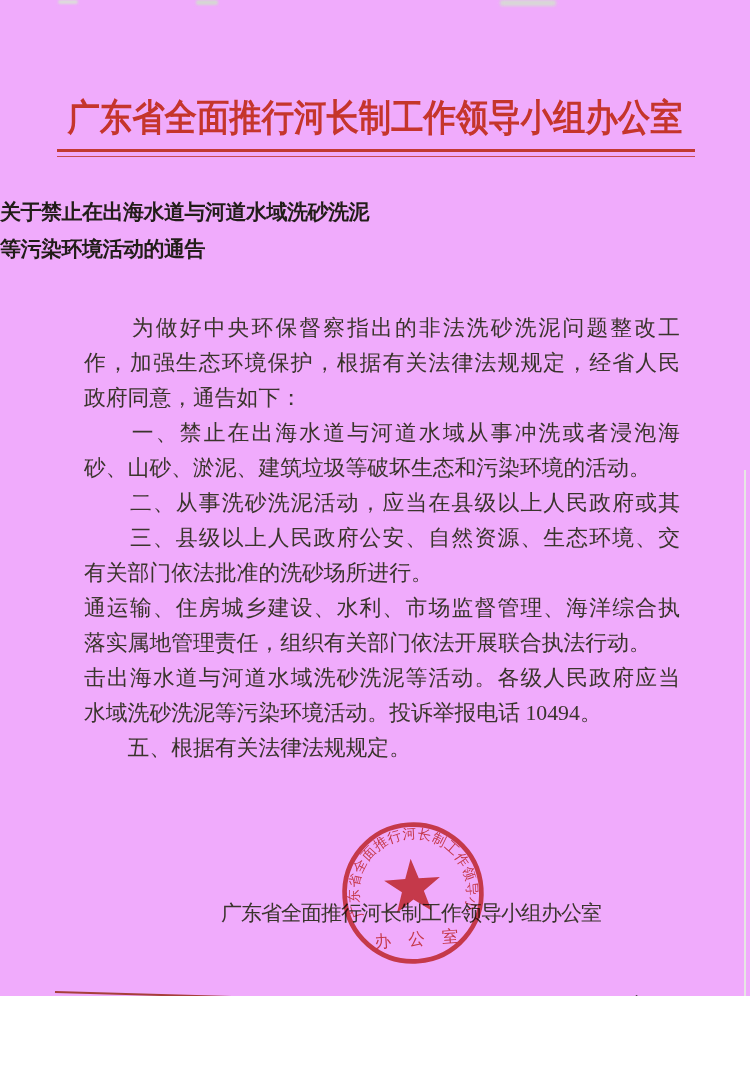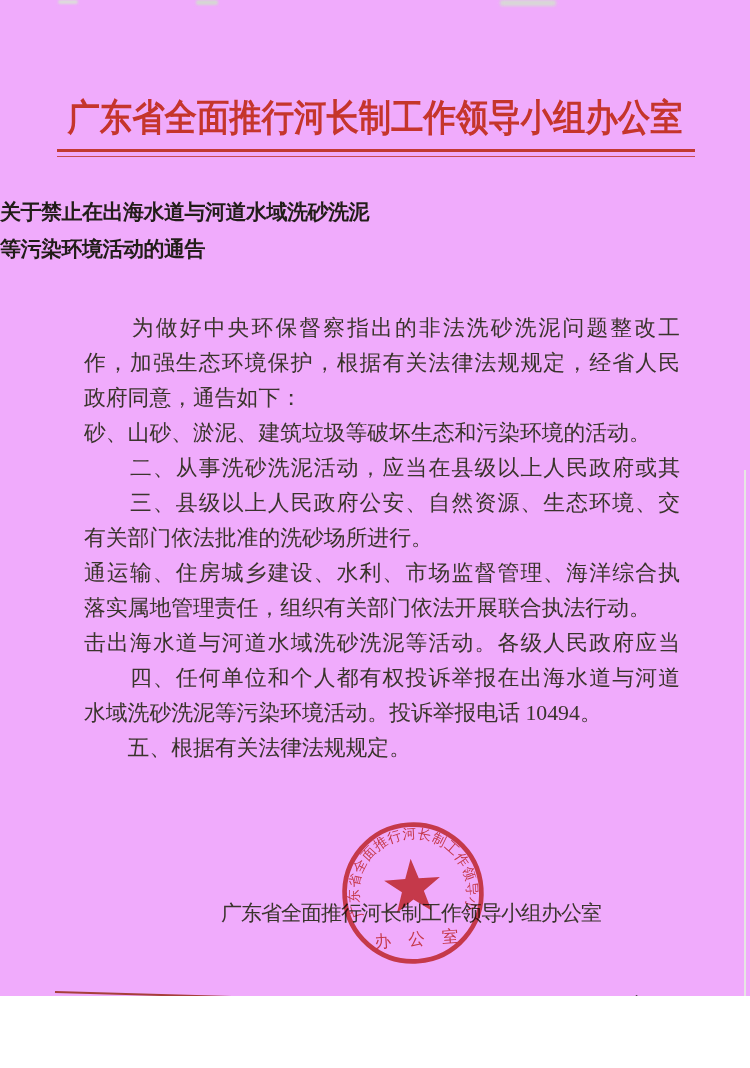--- a/index.html
+++ b/index.html
@@ -87,28 +87,28 @@
 
   <div class="doc-title">
     <span>关于禁止在出海水道与河道水域洗砂洗泥</span><br>
     <span>等污染环境活动的通告</span>
   </div>
 
   <div class="body-block" id="body-paragraphs">
       <div class="line">　　为做好中央环保督察指出的非法洗砂洗泥问题整改工</div>
       <div class="line">作，加强生态环境保护，根据有关法律法规规定，经省人民</div>
       <div class="line pl">政府同意，通告如下：</div>
+      <div class="line">　　一、禁止在出海水道与河道水域从事冲洗或者浸泡海</div>
       <div class="line pl">砂、山砂、淤泥、建筑垃圾等破坏生态和污染环境的活动。</div>
       <div class="line">　　二、从事洗砂洗泥活动，应当在县级以上人民政府或其</div>
       <div class="line">　　三、县级以上人民政府公安、自然资源、生态环境、交</div>
       <div class="line pl">有关部门依法批准的洗砂场所进行。</div>
       <div class="line">通运输、住房城乡建设、水利、市场监督管理、海洋综合执</div>
       <div class="line pl">落实属地管理责任，组织有关部门依法开展联合执法行动。</div>
       <div class="line">击出海水道与河道水域洗砂洗泥等活动。各级人民政府应当</div>
-      <div class="line">　　四、任何单位和个人都有权投诉举报在出海水道与河道</div>
       <div class="line pl">水域洗砂洗泥等污染环境活动。投诉举报电话 10494。</div>
       <div class="line pl">　　五、根据有关法律法规规定。</div>
     </div>
 
   <div class="signature">广东省全面推行河长制工作领导小组办公室</div>
   <div class="sig-date">2022 年 2 月 11 日</div>
 
   <div class="seal">
     <svg viewBox="-75 -75 150 150">
       <circle r="67.5" fill="none" stroke="var(--red-seal,#ce453b)" stroke-width="4.6"></circle>

